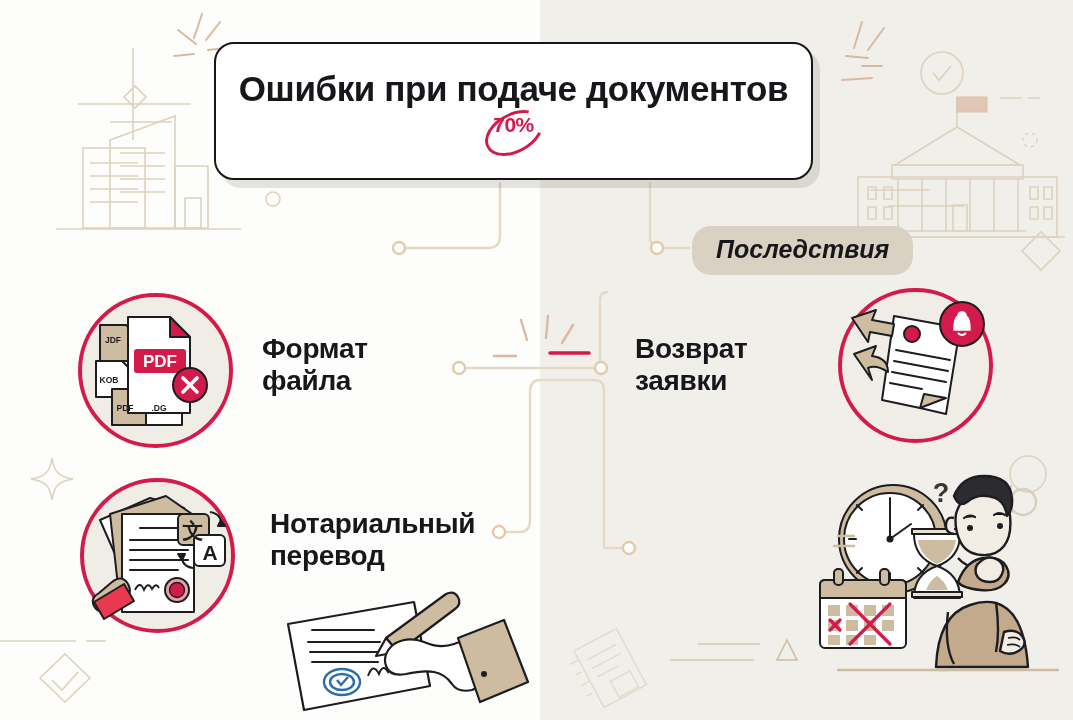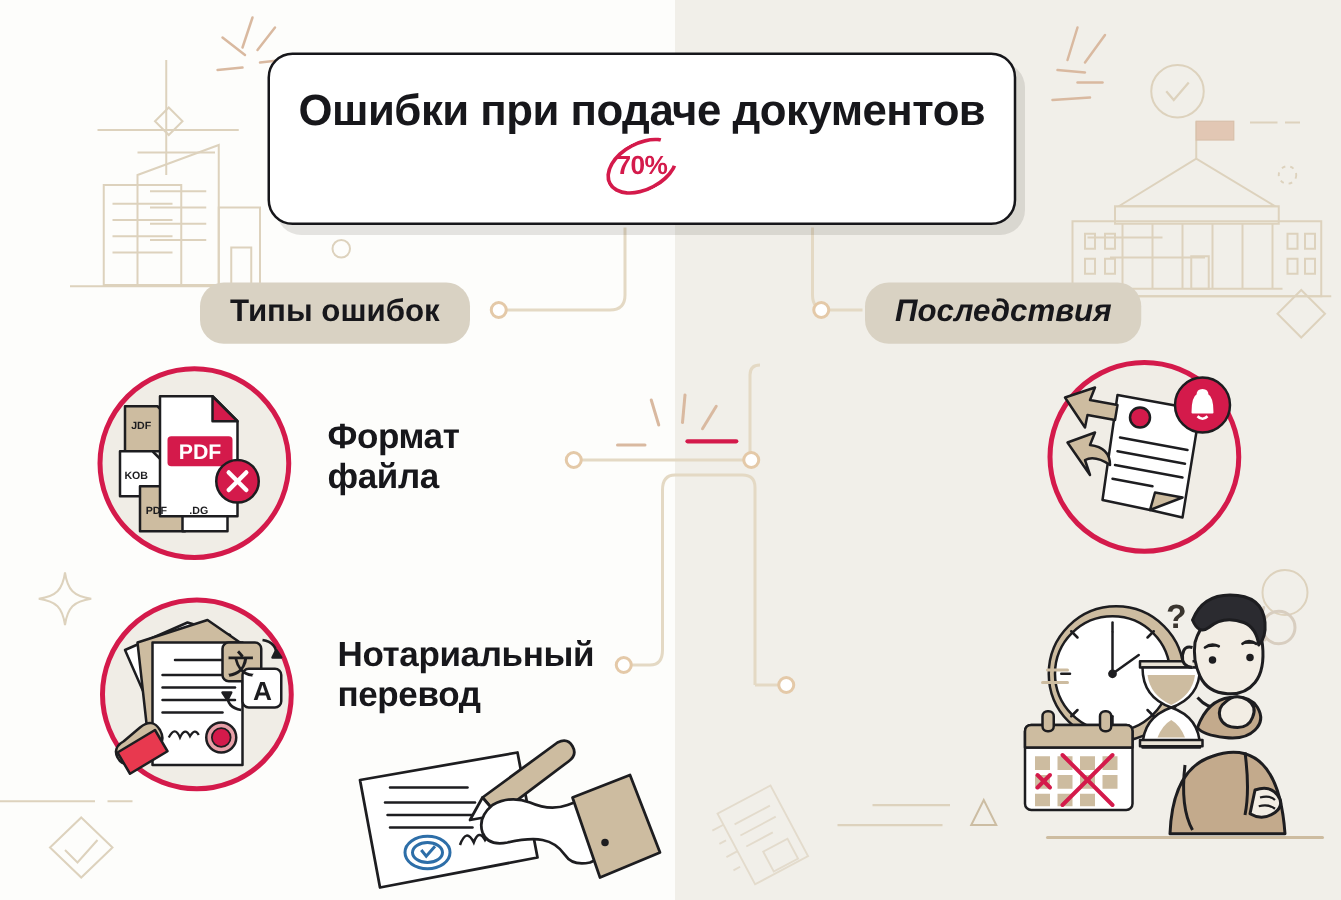--- a/index.html
+++ b/index.html
@@ -32,21 +32,21 @@
     align-items:center; justify-content:center;
     gap:4px; z-index:30;
   }
   .title-main {
     font-size:35px; font-weight:bold; color:#17171b;
     letter-spacing:-.4px; white-space:nowrap;
   }
   .subline { display:flex; align-items:center; gap:9px; }
   .pct-badge {
     position:relative; width:62px; height:40px;
-    display:flex; align-items:center; justify-content:center;
+    display:flex; justify-content:center;
   }
   .pct-ring {
     position:absolute; inset:0;
     border:3.4px solid #d41a4b;
     border-radius:50%;
     border-right-color:transparent;
     transform:rotate(-28deg);
   }
   .pct-text {
     position:relative; font-size:21px; font-weight:bold;
@@ -243,21 +243,20 @@
   <div class="title-card">
     <div class="title-main">Ошибки при подаче документов</div>
     <div class="subline">
       <div class="pct-badge">
         <div class="pct-ring"></div>
         <span class="pct-text">70%</span>
       </div>
     </div>
   </div>
 
-  <div class="chip chip-left">Типы ошибок</div>
   <div class="chip chip-right">Последствия</div>
 
   <div class="circle c1"></div>
   <svg class="circle-art" style="left:78px;top:293px;width:155px;height:155px;z-index:19;" viewBox="0 0 155 155">
     <g stroke="#1d1d20" stroke-width="2" stroke-linejoin="round">
       <path d="M22,32 h26 l10,10 v26 h-36 Z" fill="#cdbca0"></path>
       <path d="M18,68 h26 l10,10 v26 h-36 Z" fill="#ffffff"></path>
       <path d="M34,96 h26 l10,10 v26 h-36 Z" fill="#cdbca0"></path>
       <path d="M68,96 h26 l10,10 v26 h-36 Z" fill="#ffffff"></path>
       <path d="M50,24 h42 l20,20 v76 h-62 Z" fill="#ffffff"></path>
@@ -455,14 +454,18 @@
   </svg>
 
   <div class="row r1">
     <div class="row-label">Формат
 файла</div>
   </div>
   <div class="row r2">
     <div class="row-label">Нотариальный
 перевод</div>
   </div>
+  <div class="row r3">
+    <div class="row-label">Возврат
+заявки</div>
+  </div>
 
 </div>
 
 </body></html>

